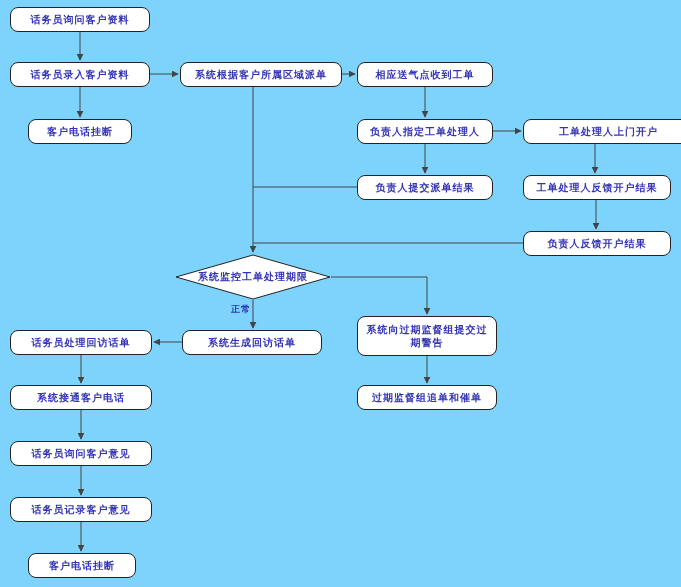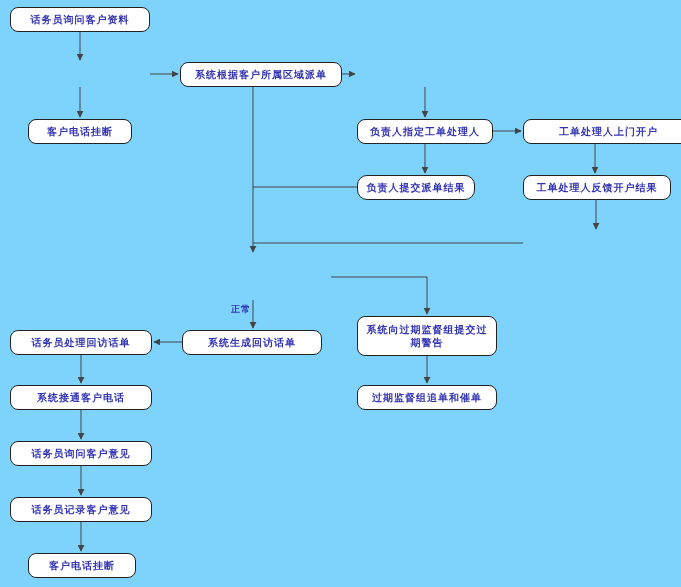--- a/index.html
+++ b/index.html
@@ -55,27 +55,36 @@
       <polyline points="331,277 427,277 427,314" marker-end="url(#arrow)"></polyline>
       <line x1="427" y1="356" x2="427" y2="383" marker-end="url(#arrow)"></line>
       <line x1="81" y1="355" x2="81" y2="383" marker-end="url(#arrow)"></line>
       <line x1="81" y1="410" x2="81" y2="439" marker-end="url(#arrow)"></line>
       <line x1="81" y1="466" x2="81" y2="495" marker-end="url(#arrow)"></line>
       <line x1="81" y1="522" x2="81" y2="551" marker-end="url(#arrow)"></line>
     </g>
   </svg>
 
   <div class="node" style="left:10px;top:7px;width:140px;height:25px;">话务员询问客户资料</div>
+  <div class="node" style="left:10px;top:62px;width:140px;height:25px;">话务员录入客户资料</div>
   <div class="node" style="left:28px;top:119px;width:104px;height:25px;">客户电话挂断</div>
   <div class="node" style="left:180px;top:62px;width:162px;height:25px;">系统根据客户所属区域派单</div>
+  <div class="node" style="left:357px;top:62px;width:136px;height:25px;">相应送气点收到工单</div>
   <div class="node" style="left:357px;top:119px;width:136px;height:25px;">负责人指定工单处理人</div>
   <div class="node" style="left:523px;top:119px;width:171px;height:25px;border-radius:8px;">工单处理人上门开户</div>
-  <div class="node" style="left:357px;top:175px;width:118px;height:25px;border-radius:10px;">负责人提交派单结果</div>
+  <div class="node" style="left:357px;top:175px;width:136px;height:25px;">负责人提交派单结果</div>
   <div class="node" style="left:523px;top:175px;width:148px;height:25px;">工单处理人反馈开户结果</div>
+  <div class="node" style="left:523px;top:231px;width:148px;height:25px;">负责人反馈开户结果</div>
 
+  <div class="diamond" style="left:175px;top:254px;width:156px;height:46px;">
+    <svg width="156" height="46">
+      <polygon points="78,1 155,23 78,45 1,23" fill="#ffffff" stroke="#222222" stroke-width="1"></polygon>
+    </svg>
+    <div class="dlabel">系统监控工单处理期限</div>
+  </div>
 
   <span class="edge-label" style="left:231px;top:303px;">正常</span>
 
   <div class="node" style="left:182px;top:330px;width:140px;height:25px;">系统生成回访话单</div>
   <div class="node" style="left:357px;top:316px;width:140px;height:40px;">系统向过期监督组提交过期警告</div>
   <div class="node" style="left:10px;top:330px;width:142px;height:25px;">话务员处理回访话单</div>
   <div class="node" style="left:357px;top:385px;width:140px;height:25px;">过期监督组追单和催单</div>
   <div class="node" style="left:10px;top:385px;width:142px;height:25px;">系统接通客户电话</div>
   <div class="node" style="left:10px;top:441px;width:142px;height:25px;">话务员询问客户意见</div>
   <div class="node" style="left:10px;top:497px;width:142px;height:25px;text-align:right;">话务员记录客户意见</div>

